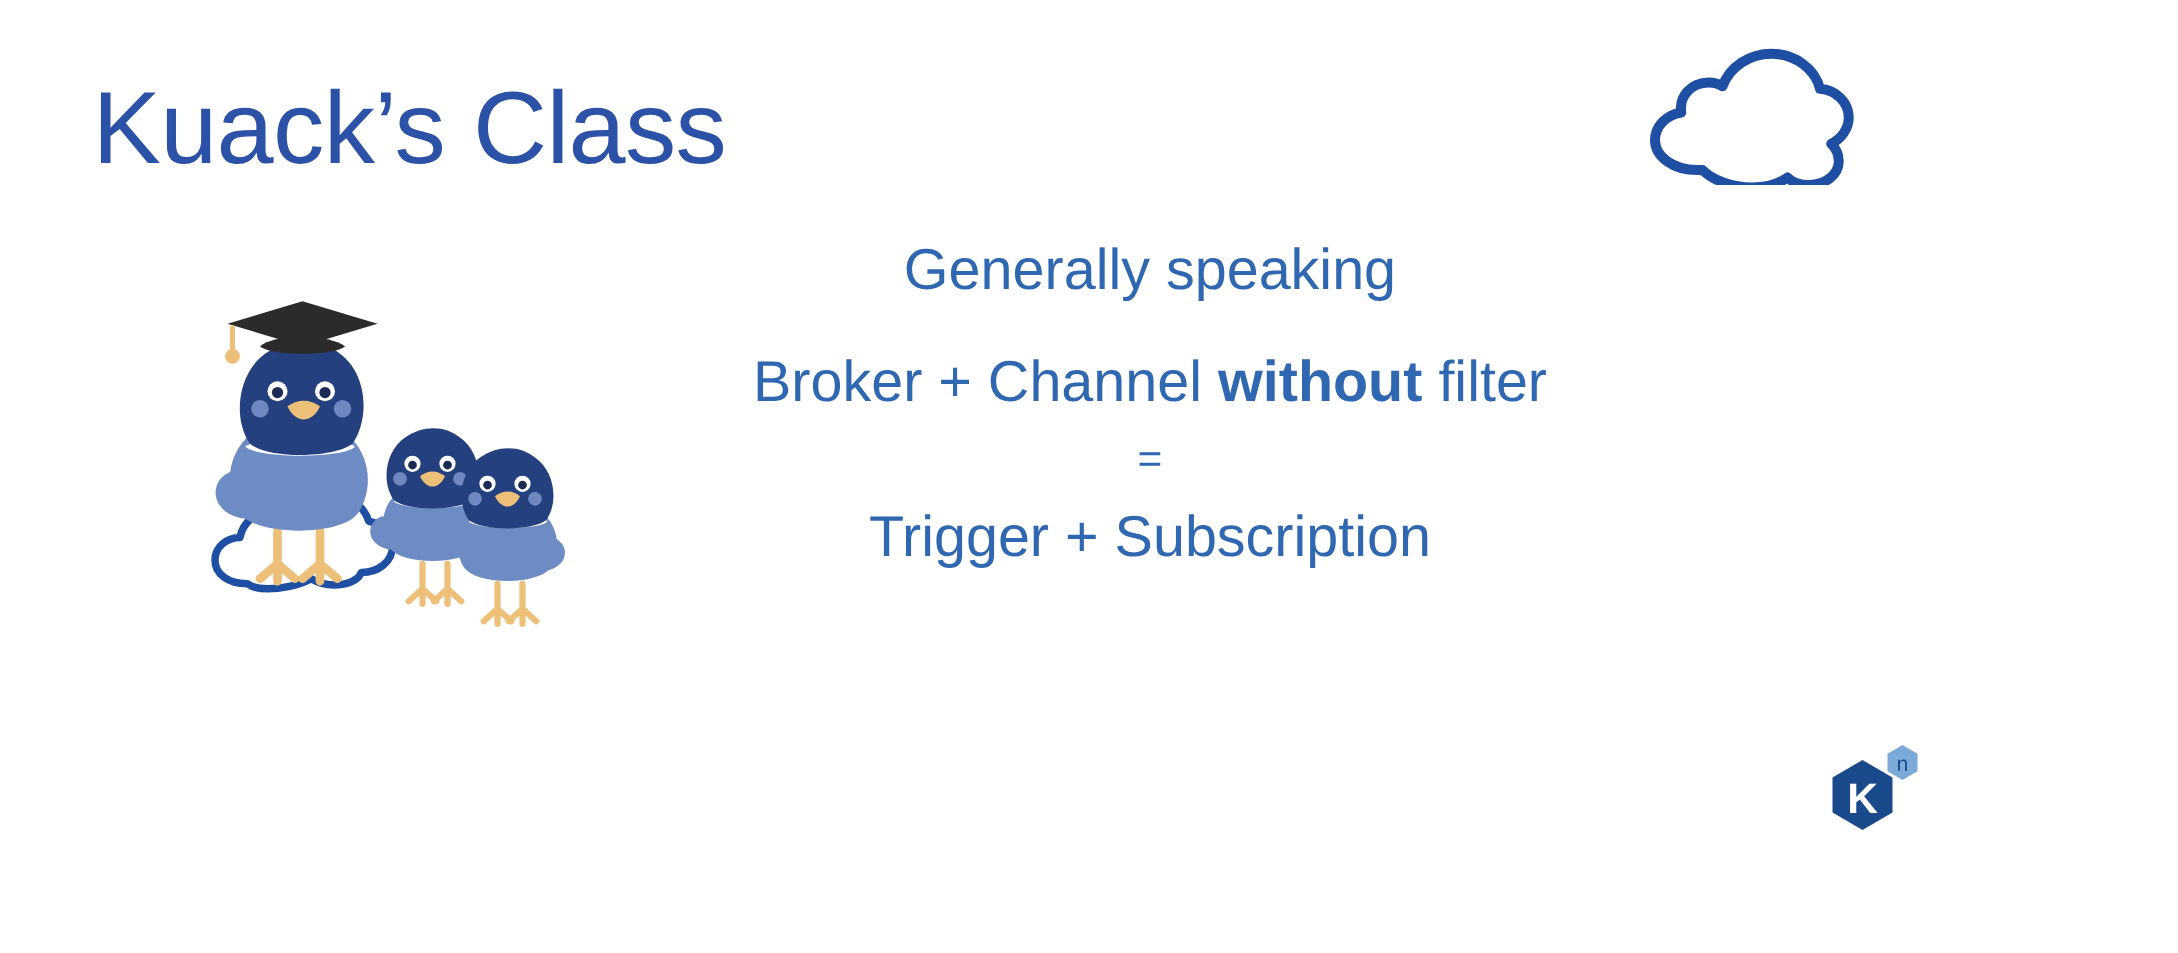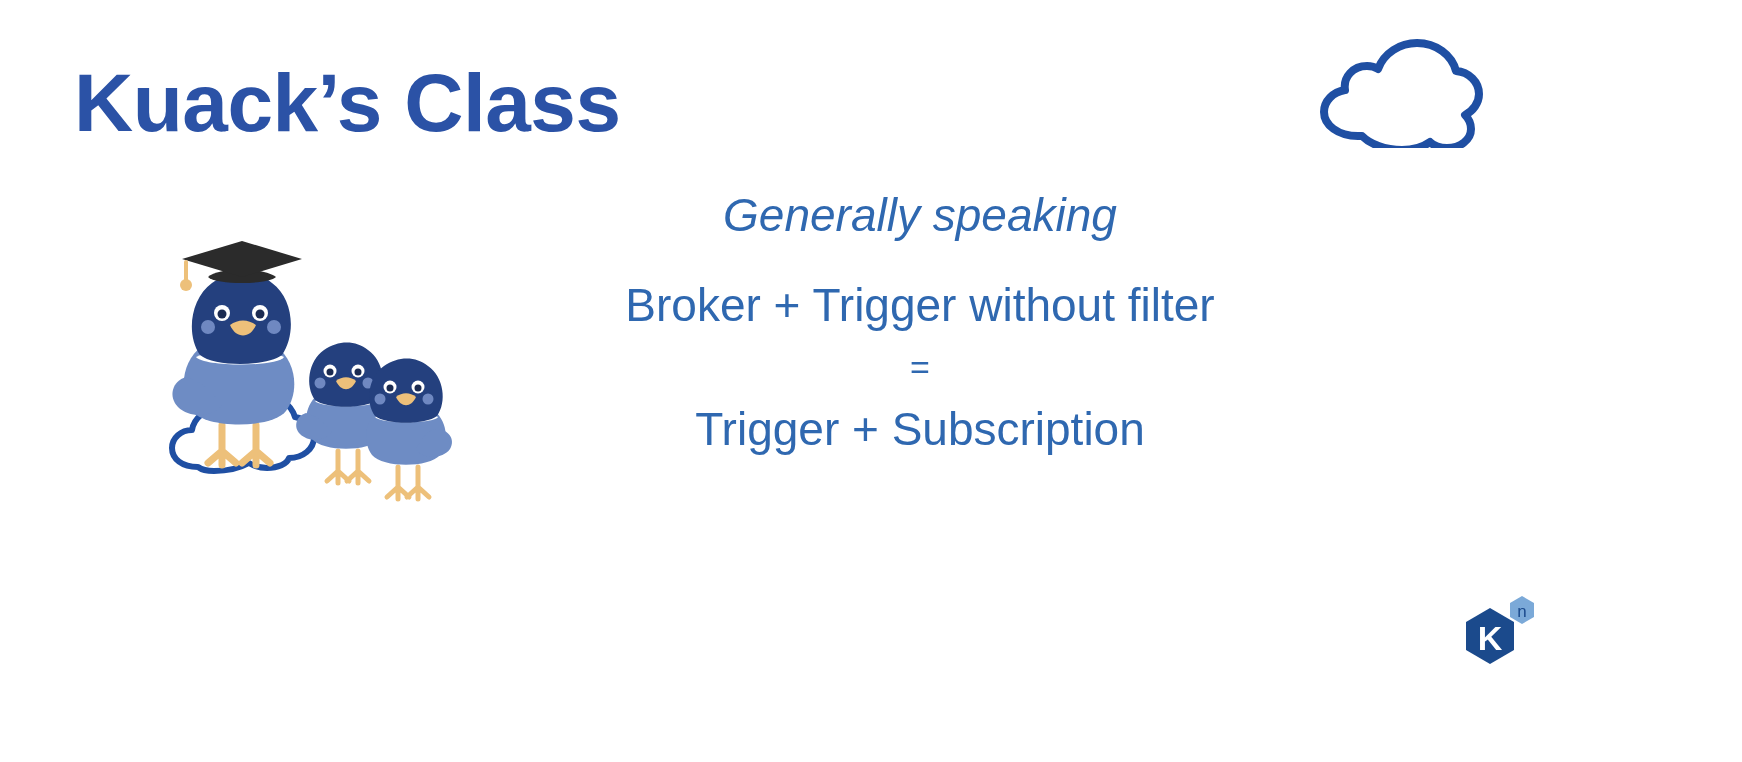--- a/index.html
+++ b/index.html
@@ -18,21 +18,21 @@
     overflow: hidden;
   }
 
   
   #slide-title {
     position: absolute;
     left: 74px;
     top: 62px;
     font-size: 82px;
     line-height: 1.0;
-    font-weight: 700;
+    font-weight: 400;
     color: #2b52a6;
     letter-spacing: -0.5px;
     white-space: nowrap;
   }
 
   
   #cloud-logo {
     position: absolute;
     left: 1300px;
     top: 28px;
@@ -57,29 +57,29 @@
     width: 800px;
     text-align: center;
     color: #2f68b0;
   }
   .body-line {
     font-size: 46px;
     line-height: 1.0;
     font-weight: 400;
     white-space: nowrap;
   }
-  .line-generally { margin-bottom: 44px; font-style: italic; }
+  .line-generally { margin-bottom: 44px; }
   .line-equation  { margin-bottom: 22px; }
   .line-equals {
     font-size: 34px;
     margin-bottom: 22px;
   }
   .line-result    { margin-bottom: 0; }
   .bold-word {
-    font-weight: 400;
+    font-weight: 700;
   }
 
   
   #knative-logo {
     position: absolute;
     left: 1452px;
     top: 592px;
     width: 90px;
     height: 78px;
   }
@@ -216,21 +216,21 @@
         <path d="M236 182 C242 177 250 177 256 182 C251 193 241 193 236 182 Z" fill="#edc07a"></path>
       </g>
     </svg>
   </div>
 
   <div id="body-text">
 
     <div class="body-line line-generally">Generally speaking</div>
 
     <div class="body-line line-equation">
-      <span>Broker + Trigger </span><span class="bold-word">without</span><span> filter</span>
+      <span>Broker + Channel </span><span class="bold-word">without</span><span> filter</span>
     </div>
 
     <div class="body-line line-equals">=</div>
 
     <div class="body-line line-result">Trigger + Subscription</div>
   </div>
 
   <div id="knative-logo">
     <svg viewBox="0 0 90 78" width="90" height="78" xmlns="http://www.w3.org/2000/svg">
 

